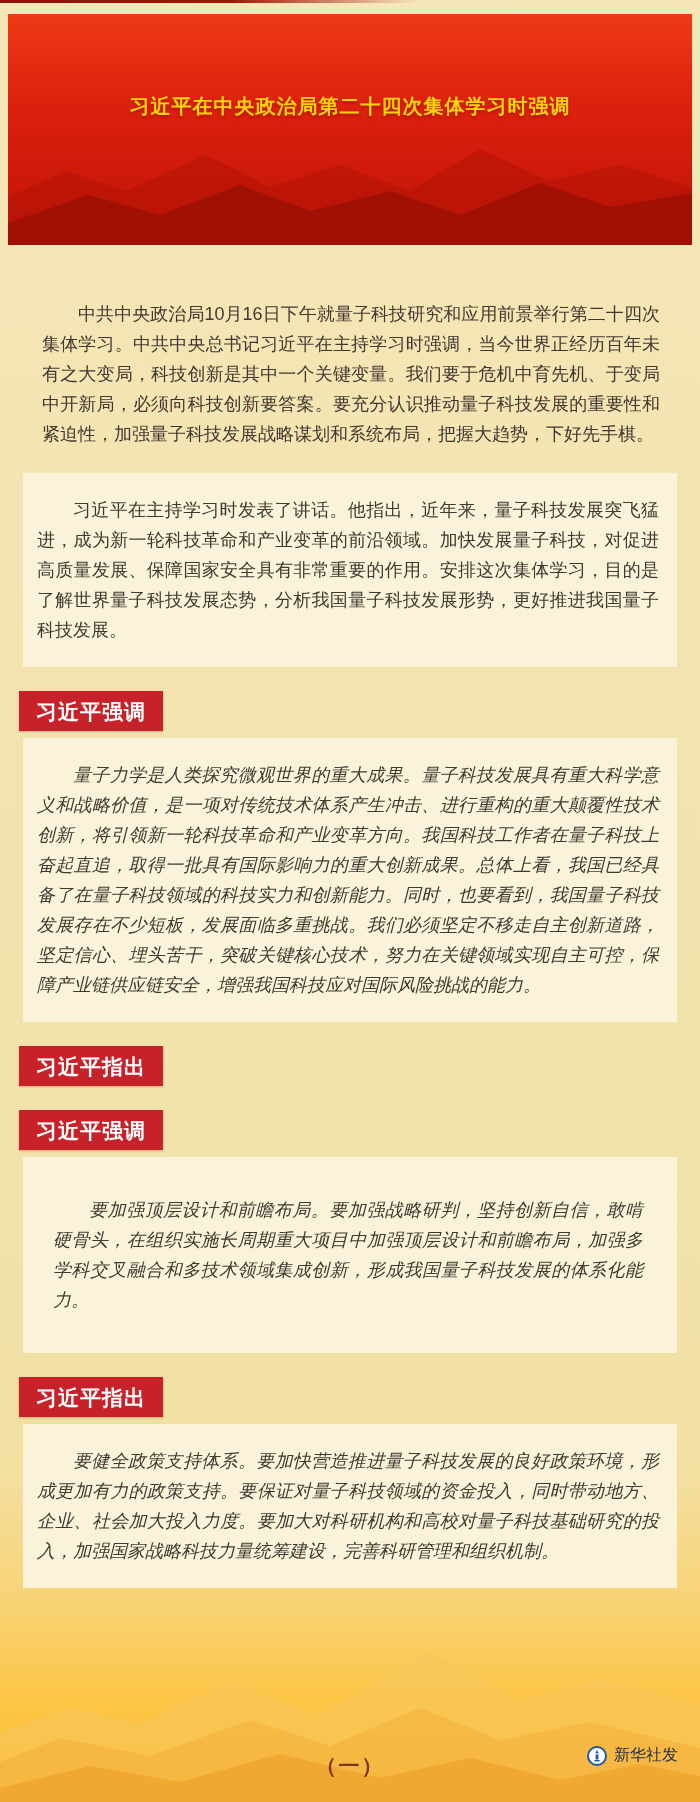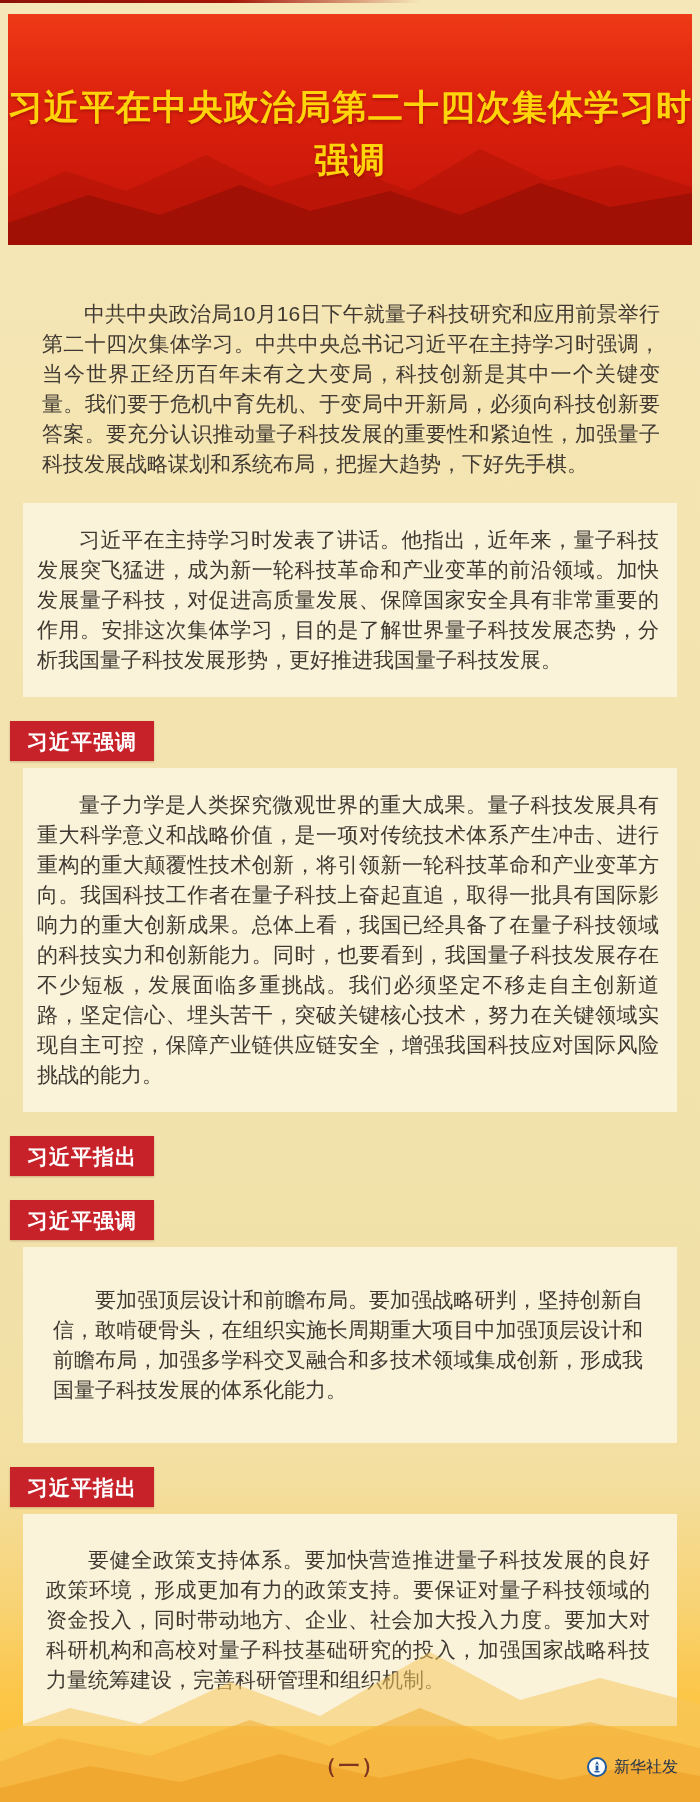--- a/index.html
+++ b/index.html
@@ -23,71 +23,71 @@
     background:linear-gradient(180deg,#ee3a16 0%,#dc200d 40%,#c01308 100%);
     overflow:hidden;
   }
   .banner-mountains{position:absolute;left:0;bottom:0;width:100%;height:110px;}
   .banner-titles{
     position:relative;z-index:2;
     padding-top:66px;
     text-align:center;
     color:#ffd40a;
     font-weight:700;
-    font-size:35px;
+    font-size:20px;
     line-height:53px;
     letter-spacing:1px;
     text-shadow:0 2px 3px rgba(110,8,0,.4);
   }
   
   .para{
     color:#3f3931;
-    font-size:21px;
+    font-size:18px;
     line-height:30px;
     text-indent:2em;
     text-align:justify;
   }
   .intro-wrap{margin:54px 40px 0 42px;}
   .box{
     margin:0 23px;
     background:#faf3da;
     padding:22px 18px 22px 14px;
   }
   .lead-box{margin-top:24px;}
   .section{margin-top:24px;}
   .badge{
     display:inline-block;
-    margin-left:10px;
+    margin-left:19px;
     background:#c7222a;
     color:#ffffff;
     font-weight:700;
     font-size:21px;
     line-height:21px;
     padding:10px 17px 9px 17px;
     letter-spacing:1px;
     box-shadow:0 1px 2px rgba(100,10,5,.25);
   }
-  .section .box{margin-top:7px;}
+  .section .box{margin-top:7px;font-style:italic;}
   
   .footer{
     position:absolute;left:0;bottom:0;width:700px;height:190px;
     pointer-events:none;
   }
   .footer-mountains{position:absolute;left:0;bottom:0;width:100%;height:190px;}
   .page-number{
     position:absolute;bottom:22px;left:0;width:100%;
     text-align:center;
     color:#7d3420;
     font-size:21px;
     font-weight:700;
     letter-spacing:2px;
   }
   .credit{
-    position:absolute;bottom:24px;right:22px;
-    display:flex;align-items:flex-start;gap:7px;
+    position:absolute;bottom:36px;right:22px;
+    display:flex;align-items:flex-end;gap:7px;
     color:#253249;
     font-size:16px;
     font-weight:500;
   }
   .credit-logo{
     width:20px;height:20px;border-radius:50%;
     background:#ffffff;
     border:2px solid #1e5a9c;
     box-sizing:border-box;
     display:flex;align-items:center;justify-content:center;
@@ -133,21 +133,21 @@
   <div class="section">
     <div class="badge">习近平强调</div>
     <div class="box">
       <p class="para" style="margin:16px">要加强顶层设计和前瞻布局。要加强战略研判，坚持创新自信，敢啃硬骨头，在组织实施长周期重大项目中加强顶层设计和前瞻布局，加强多学科交叉融合和多技术领域集成创新，形成我国量子科技发展的体系化能力。</p>
     </div>
   </div>
 
   <div class="section">
     <div class="badge">习近平指出</div>
     <div class="box">
-      <p class="para" style="margin:9px">要健全政策支持体系。要加快营造推进量子科技发展的良好政策环境，形成更加有力的政策支持。要保证对量子科技领域的资金投入，同时带动地方、企业、社会加大投入力度。要加大对科研机构和高校对量子科技基础研究的投入，加强国家战略科技力量统筹建设，完善科研管理和组织机制。</p>
+      <p class="para" style="margin:0">要健全政策支持体系。要加快营造推进量子科技发展的良好政策环境，形成更加有力的政策支持。要保证对量子科技领域的资金投入，同时带动地方、企业、社会加大投入力度。要加大对科研机构和高校对量子科技基础研究的投入，加强国家战略科技力量统筹建设，完善科研管理和组织机制。</p>
     </div>
   </div>
 
   <div class="footer">
     <svg class="footer-mountains" viewBox="0 0 700 190" preserveAspectRatio="none" aria-hidden="true">
       <path d="M0,120 L70,96 L140,112 L230,70 L320,104 L430,40 L520,88 L600,66 L700,92 L700,190 L0,190 Z" fill="#f6c75e" opacity="0.55"></path>
       <path d="M0,150 L60,126 L150,144 L250,108 L330,134 L420,96 L500,128 L590,110 L700,136 L700,190 L0,190 Z" fill="#f3b13c" opacity="0.6"></path>
       <path d="M0,176 L90,154 L180,170 L280,142 L380,166 L470,146 L560,168 L640,152 L700,164 L700,190 L0,190 Z" fill="#ee9f28" opacity="0.65"></path>
     </svg>
     <div class="page-number">（一）</div>

